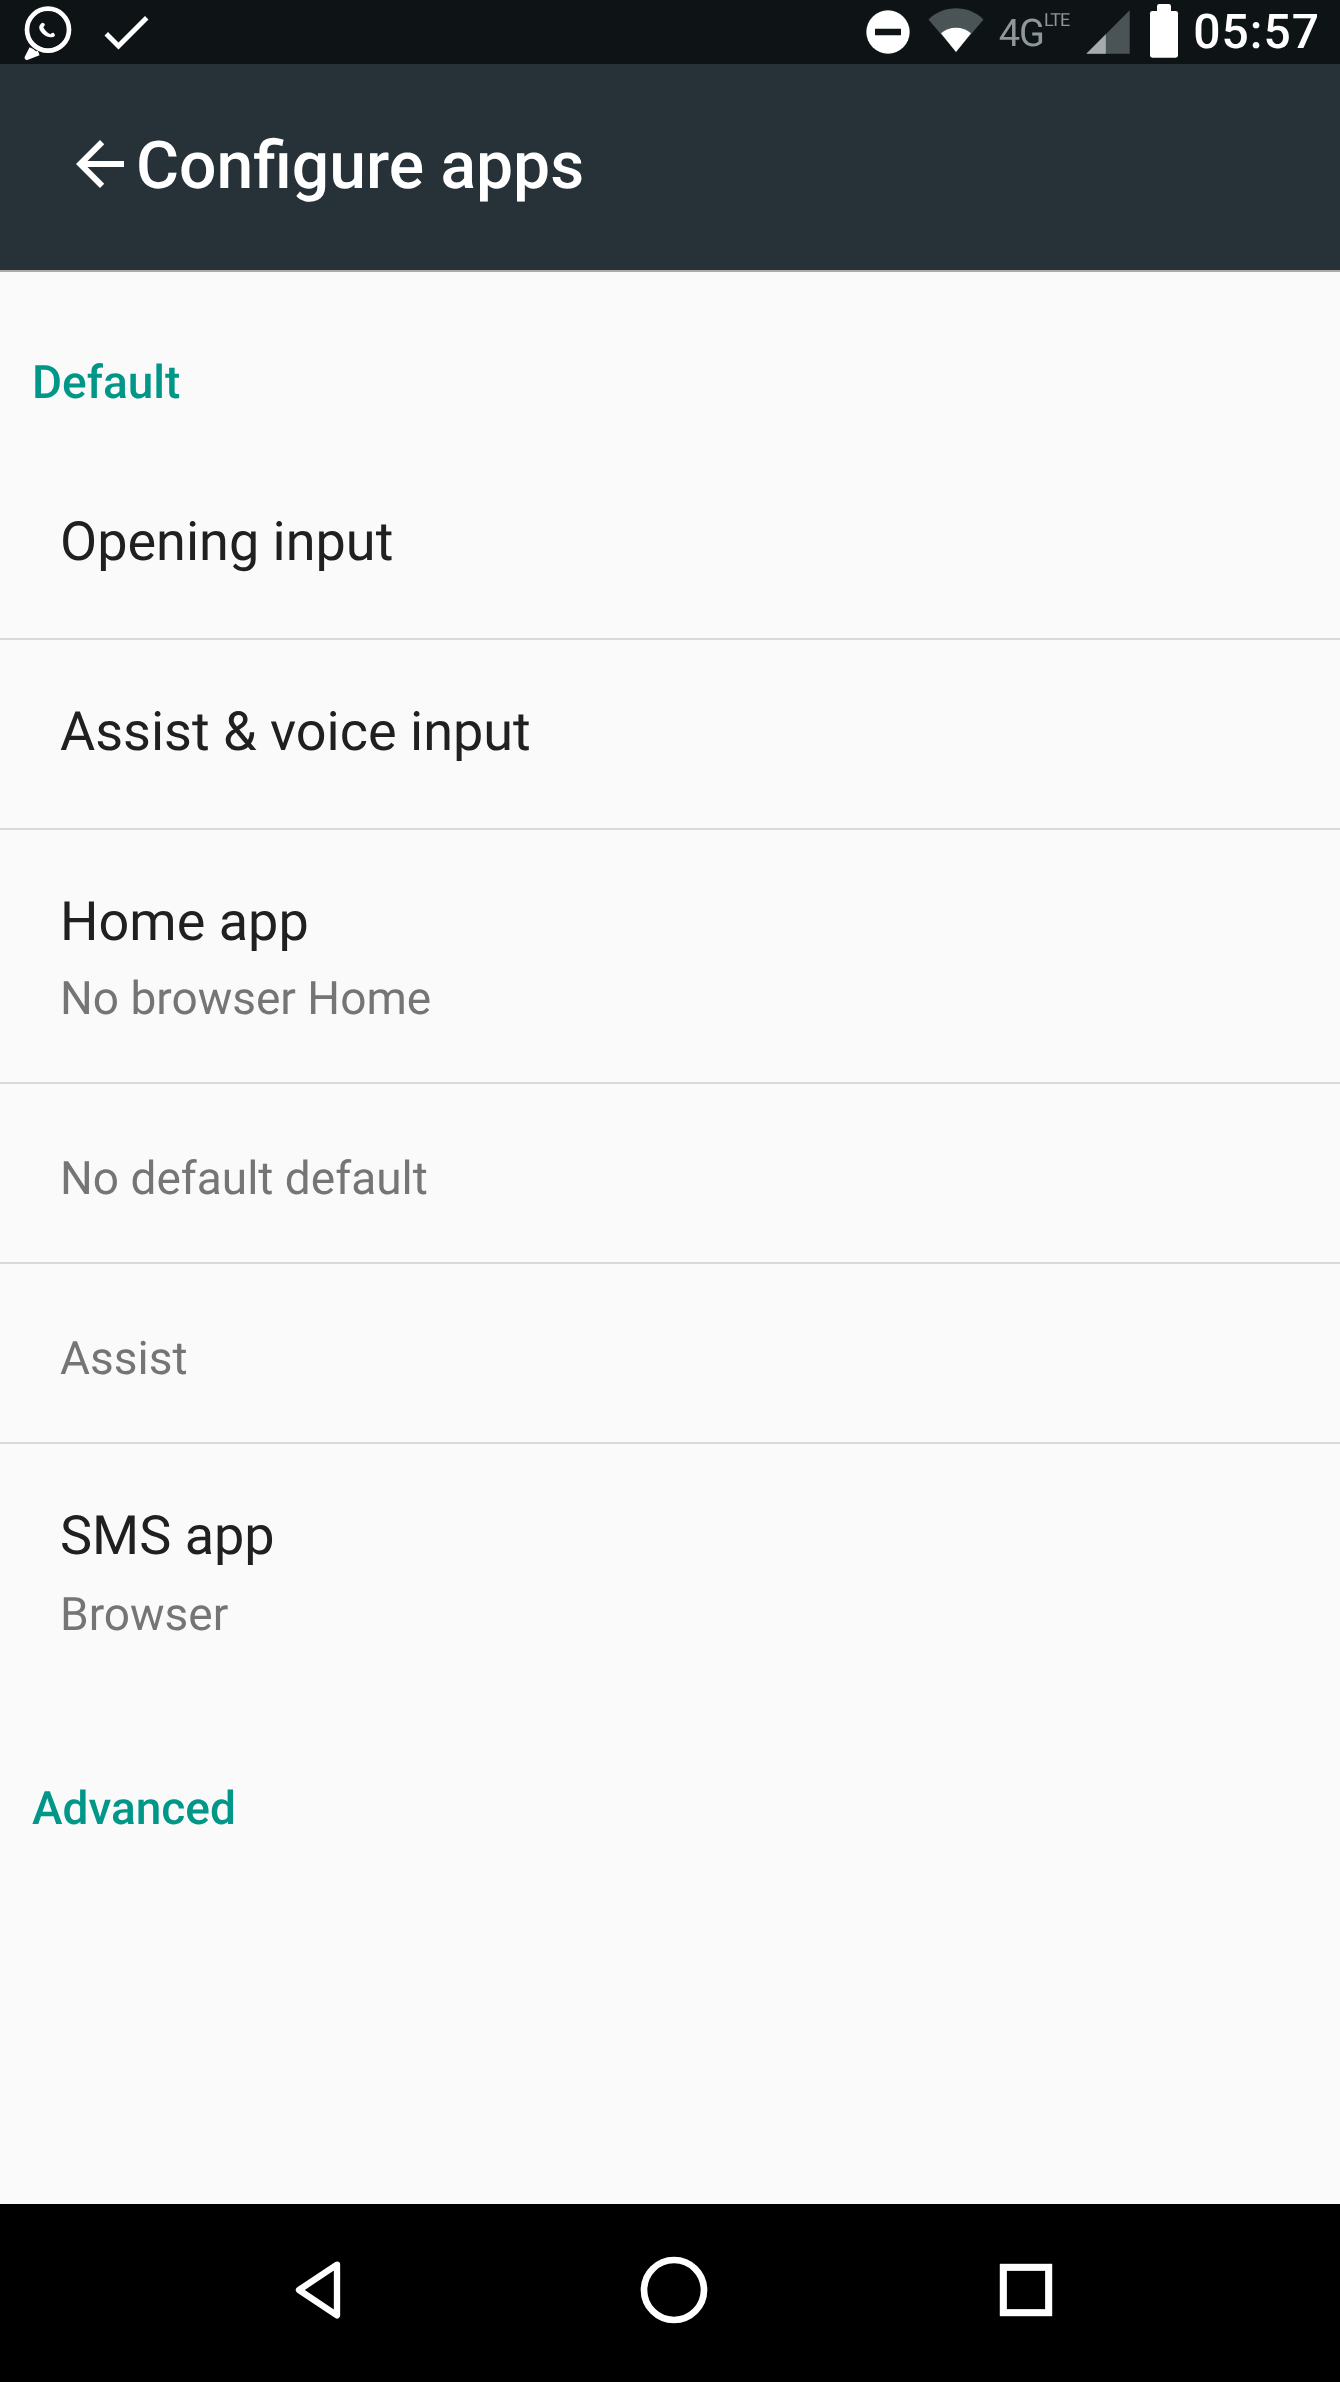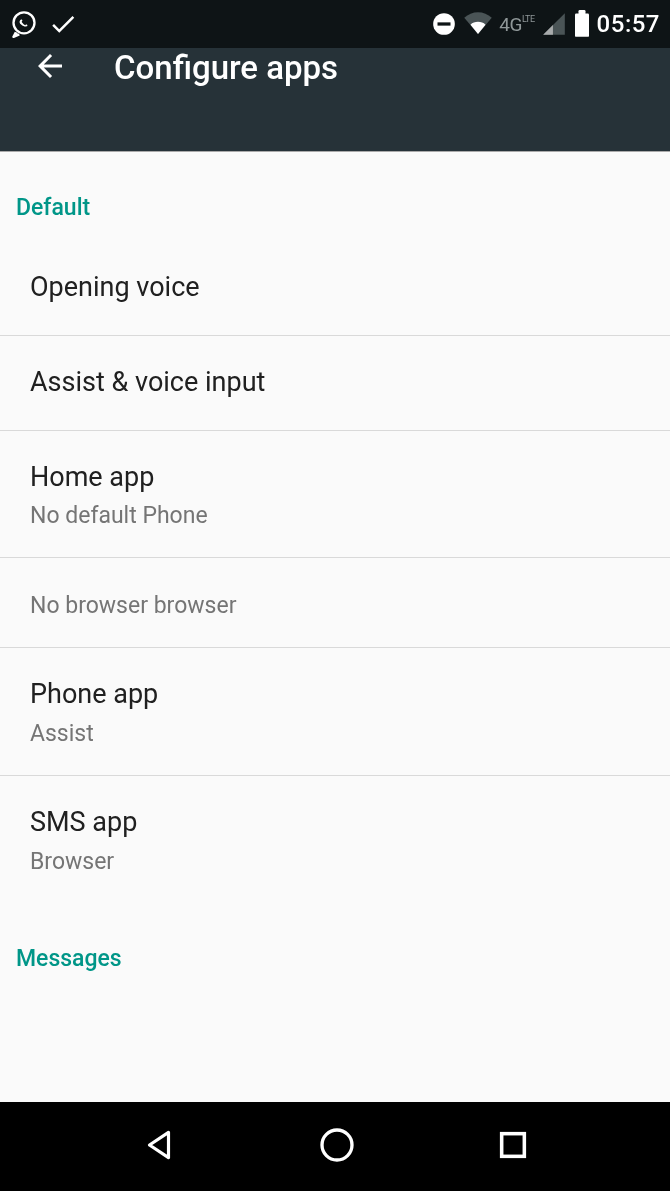--- a/index.html
+++ b/index.html
@@ -4,21 +4,21 @@
   <style>
     * { margin: 0; padding: 0; box-sizing: border-box; }
     body {
       width: 670px;
       height: 1191px;
       font-family: Roboto, "Helvetica Neue", Arial, sans-serif;
       background: #fafafa;
       overflow: hidden;
     }
     .status-bar {
-      height: 48px;
+      height: 32px;
       background: #0e1416;
       display: flex;
       align-items: center;
       justify-content: space-between;
       padding: 0 10px;
       color: #fff;
     }
     .status-left, .status-right {
       display: flex;
       align-items: center;
@@ -26,22 +26,22 @@
     }
     .status-right { gap: 6px; }
     .status-icon svg { display: block; }
     .clock { font-size: 24px; font-weight: 500; letter-spacing: 0.5px; }
     .fourg { font-size: 19px; color: #8f9798; font-weight: 400; letter-spacing: -0.5px; display:flex; align-items:flex-start;}
     .fourg .lte { font-size:9px; line-height:9px; margin-top:2px;text-align:right;}
     .app-bar {
       height: 104px;
       background: #263238;
       display: flex;
+      align-items: center;
       padding-left: 32px;
-      gap: 46px;
       border-bottom: 1px solid #aaa;
     }
     .back-arrow { cursor: pointer; }
     .app-title {
       color: #fff;
       font-size: 33px;
       font-weight: 500;
     }
     .content {
       background: #fafafa;
@@ -140,47 +140,46 @@
       <path d="M20 11 H7.83 l5.59-5.59 L12 4 l-8 8 8 8 1.41-1.41 L7.83 13 H20 z"></path>
     </svg>
   </span>
   <span class="app-title">Configure apps</span>
 </div>
 
 <div class="content">
   <div class="section-header">Default</div>
 
   <div class="list-item bordered">
-    <div class="list-title">Opening voice</div>
+    <div class="list-title">Opening input</div>
   </div>
 
   <div class="list-item bordered">
     <div class="list-title">Assist &amp; voice input</div>
   </div>
 
   <div class="list-item bordered">
     <div class="list-title">Home app</div>
-    <div class="list-sub">No default Phone</div>
+    <div class="list-sub">No browser Home</div>
   </div>
 
   <div class="list-item bordered">
-    <div class="list-sub">No browser browser</div>
+    <div class="list-sub">No default default</div>
   </div>
 
   <div class="list-item bordered">
-    <div class="list-title">Phone app</div>
     <div class="list-sub">Assist</div>
   </div>
 
   <div class="list-item">
     <div class="list-title">SMS app</div>
     <div class="list-sub">Browser</div>
   </div>
 
-  <div class="section-header">Messages</div>
+  <div class="section-header">Advanced</div>
 </div>
 
 <div class="nav-bar">
   <span class="nav-btn">
     <svg width="38" height="38" viewBox="0 0 24 24" fill="none" stroke="#fff" stroke-width="2" stroke-linejoin="round">
       <path d="M18 4 L6 12 L18 20 Z"></path>
     </svg>
   </span>
   <span class="nav-btn">
     <svg width="40" height="40" viewBox="0 0 24 24" fill="none" stroke="#fff" stroke-width="2">

